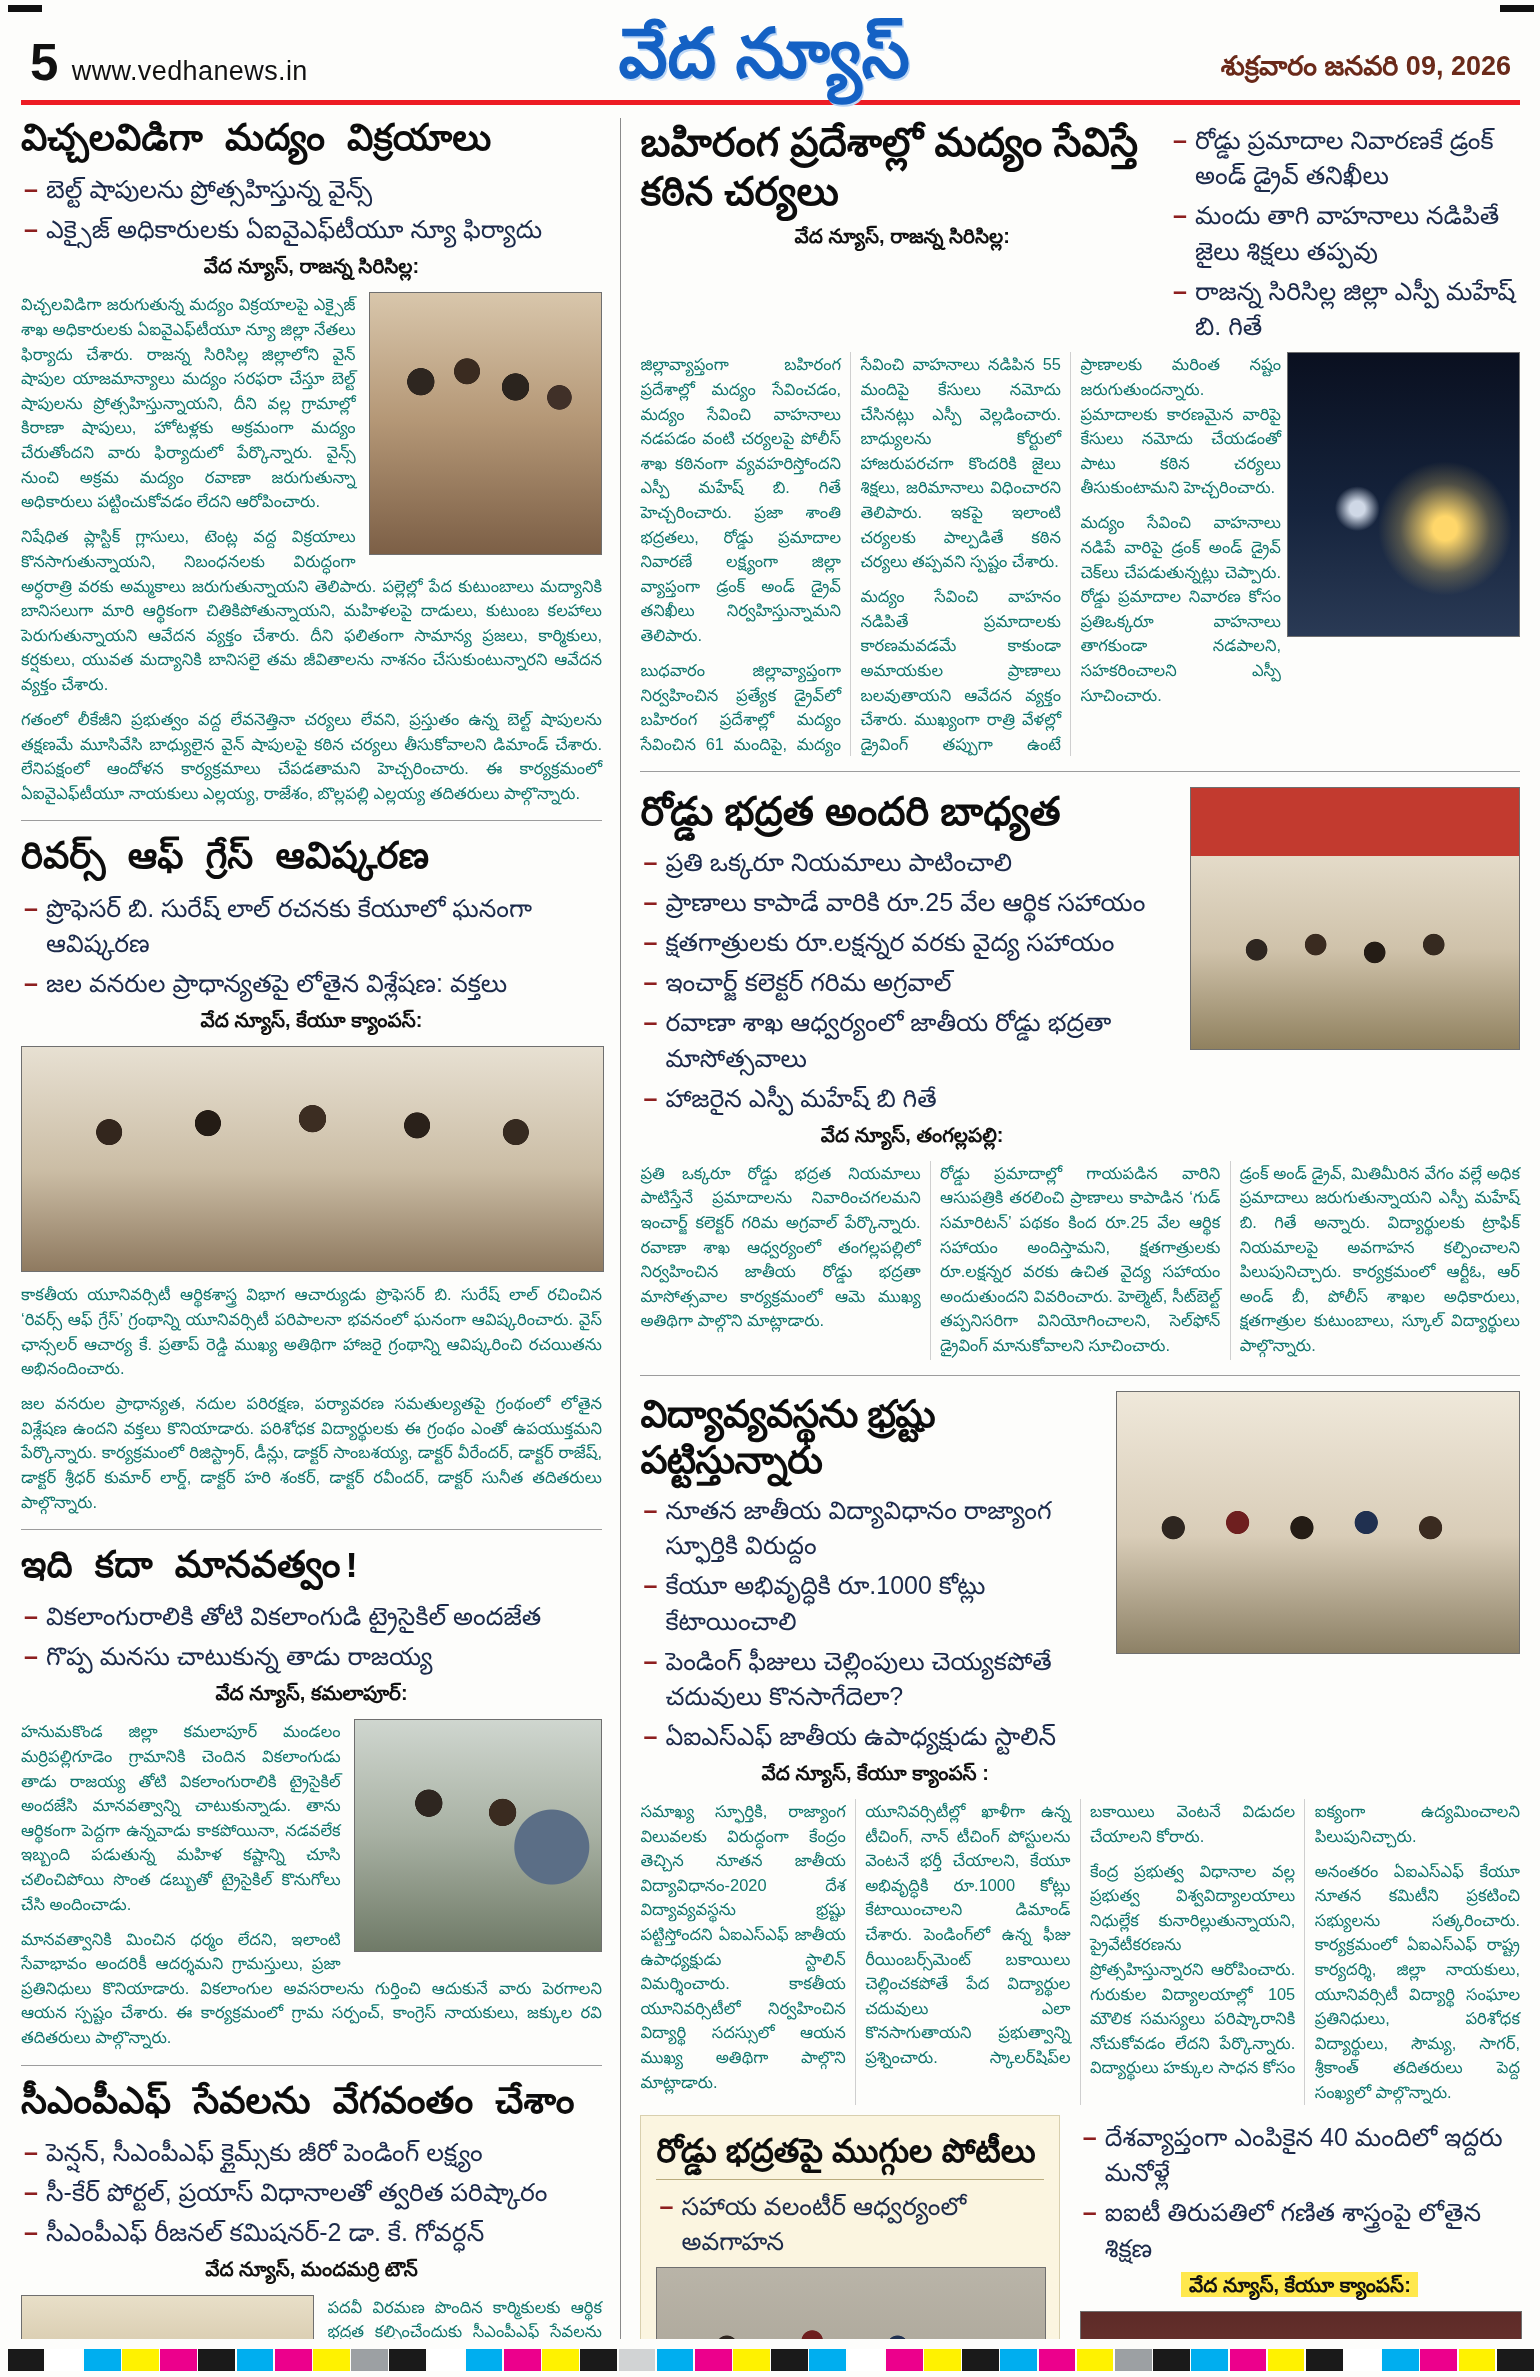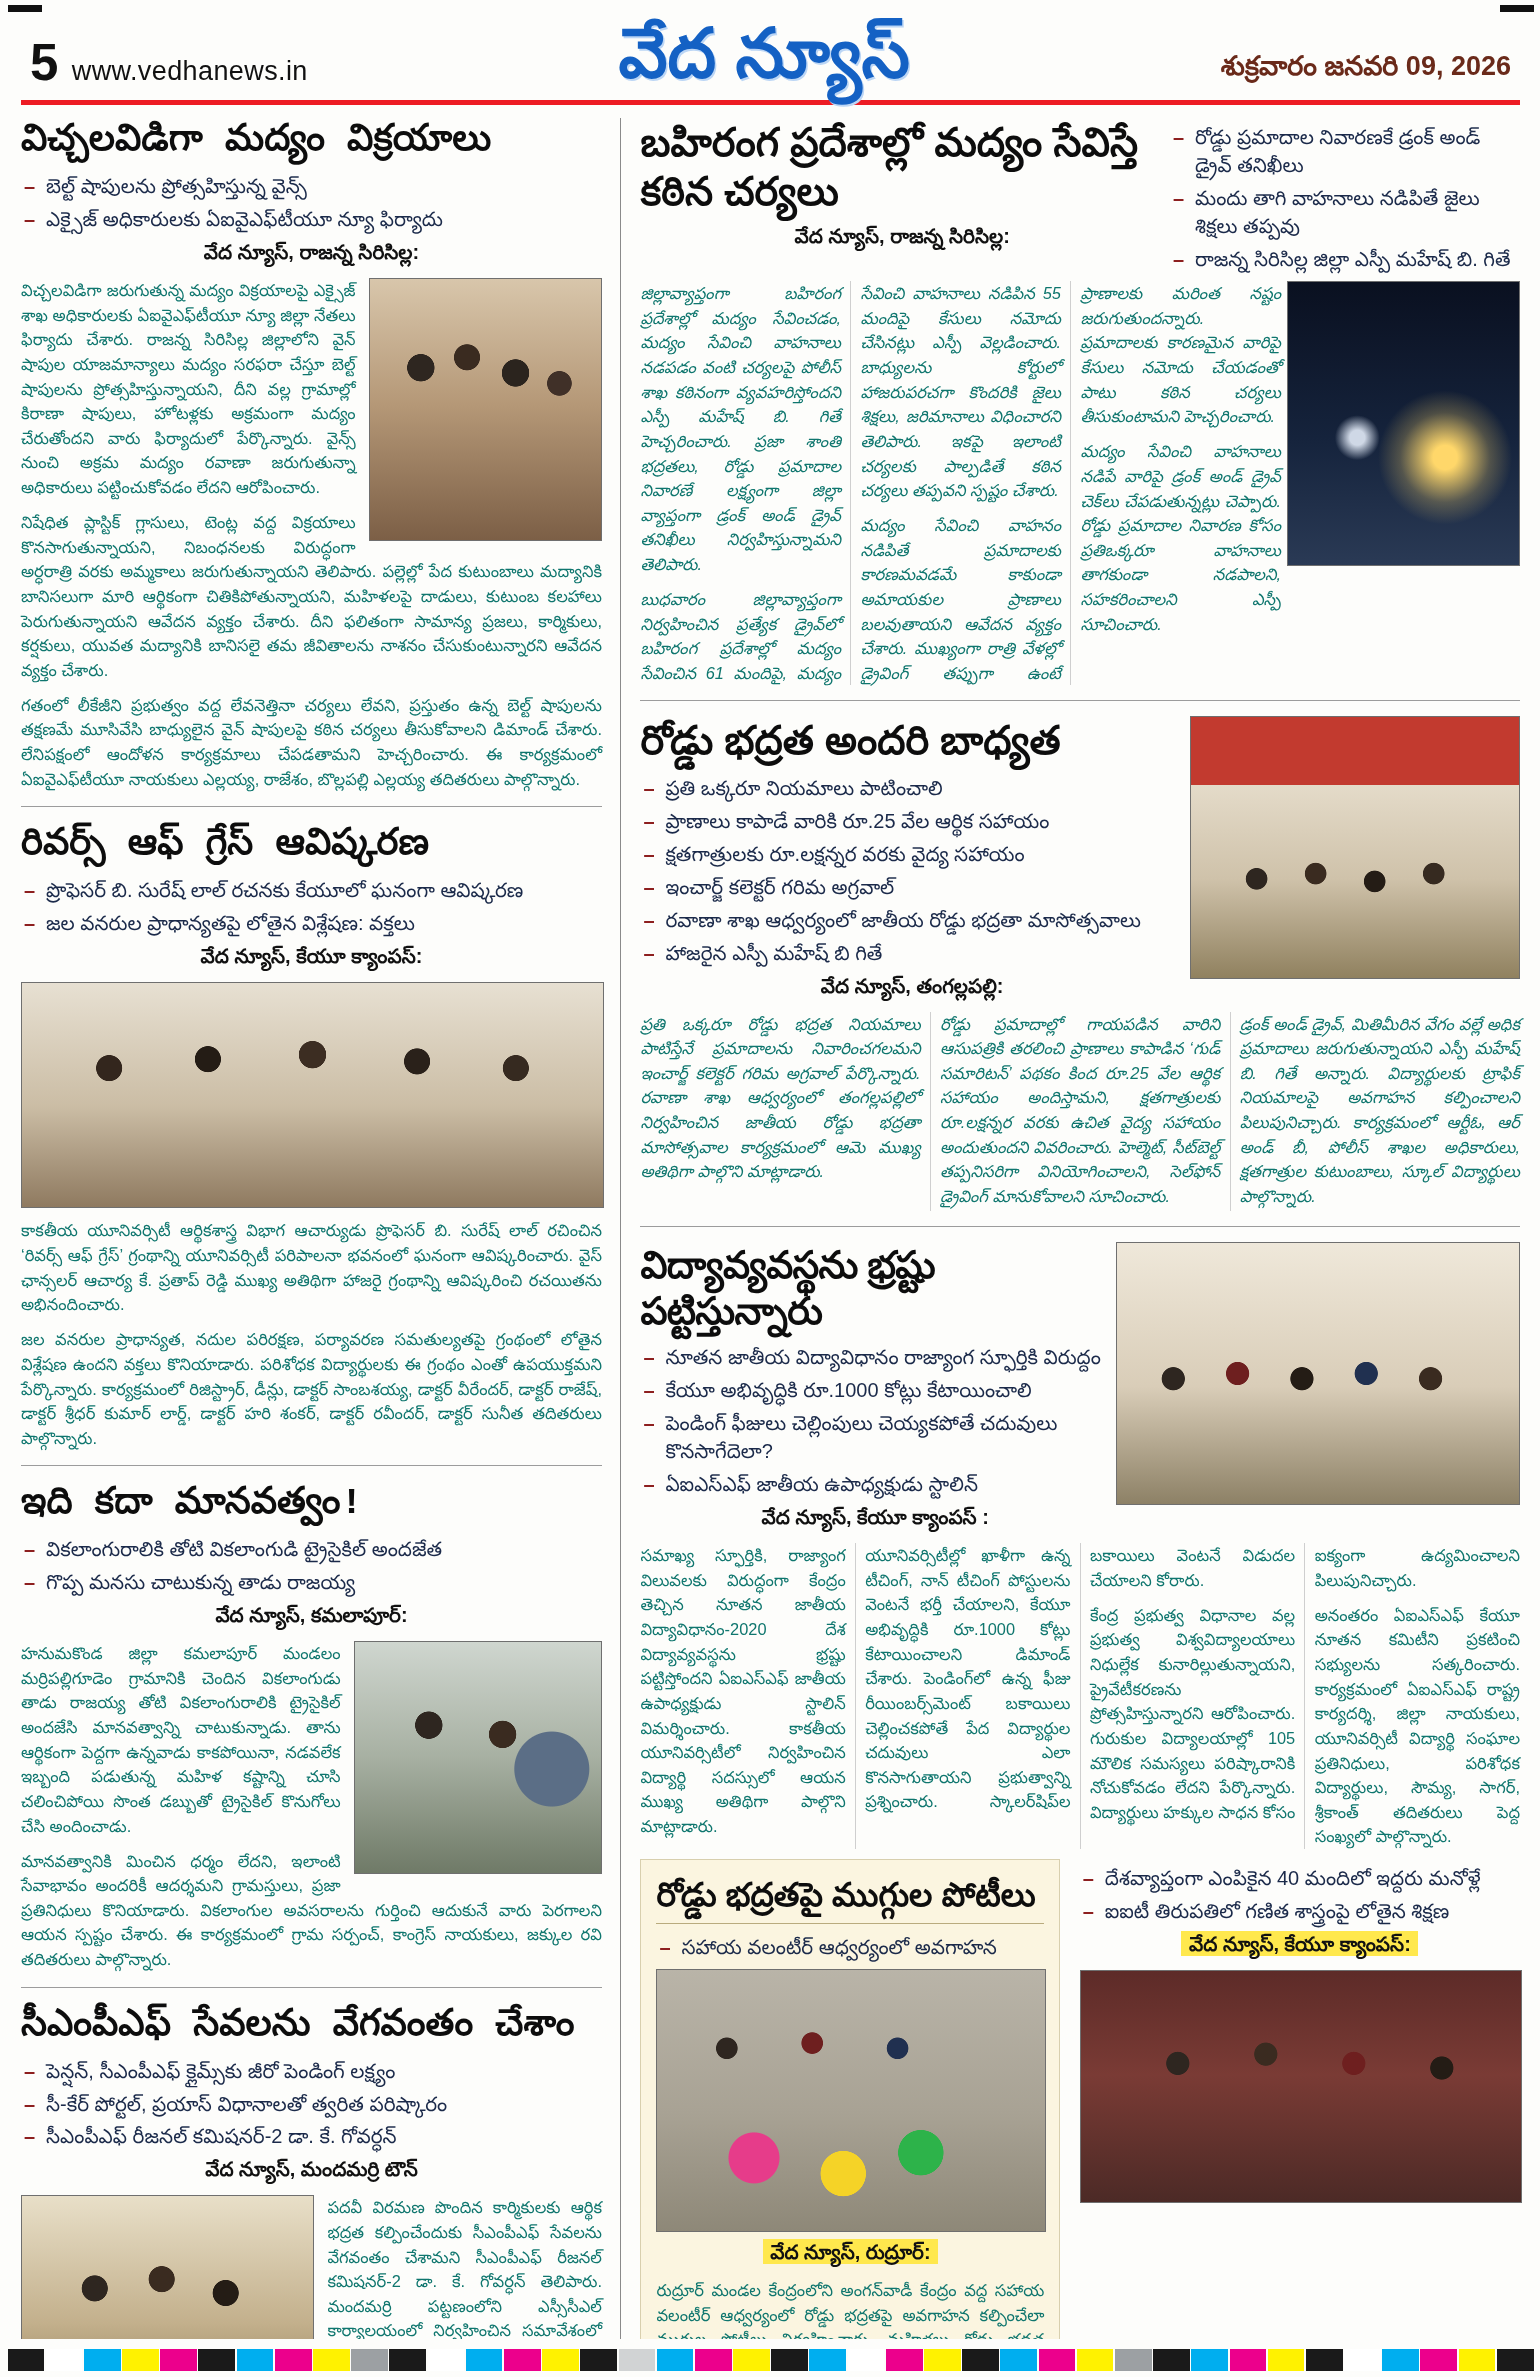--- a/index.html
+++ b/index.html
@@ -25,27 +25,27 @@
   .col-right{flex:1;border-left:0.7px solid #8a8a8a;padding-left:19.4px;min-width:0;}
   hr.sep{border:none;border-top:0.7px solid #9c9c9c;margin:15px 0;}
 
   
   h2.hl{margin:0 0 9px 0;font-weight:bold;color:#0d0d0d;line-height:1.22;}
   .hl-md{font-size:37px;font-family:Liberation Mono, monospace;}
   .hl-lg{font-size:40px;}
   .hl-xl{font-size:38px;letter-spacing:-0.7px;}
   .hl-sm{font-size:33px;}
   ul.bullets{list-style:none;margin:0 0 7.5px 0;padding:0;}
-  ul.bullets li{position:relative;padding-left:25px;margin:4.5px 0;font-size:20px;
+  ul.bullets li{position:relative;padding-left:25px;margin:4.5px 0;font-size:25px;
         line-height:1.42;color:#1b2a4a;}
   ul.bullets li::before{content:"–";position:absolute;left:3px;color:#8d1f1f;font-weight:bold;}
   .byline{font-size:20px;font-weight:bold;color:#111;text-align:center;margin:7.5px 0 9px 0;}
   .byline .hl-yellow{background:#ffe84d;padding:1.5px 7.5px;}
   .paras p{margin:0 0 10.4px 0;font-size:16.4px;line-height:1.5;text-align:justify;color:#0f766e;}
-  .cols3{column-count:3;column-gap:19.4px;column-rule:0.7px solid #cfcfcf;font-style:italic;}
+  .cols3{column-count:3;column-gap:19.4px;column-rule:0.7px solid #cfcfcf;}
   .cols4{column-count:4;column-gap:19.4px;column-rule:0.7px solid #cfcfcf;}
   .row{display:flex;gap:6px;align-items:flex-start;}
   .grow{flex:1;min-width:0;}
 
   
   .photo{border:0.7px solid #6f6f6f;flex:none;background-size:cover;}
   .ph1{width:231px;height:261px;float:right;margin:0 0 9px 13.4px;background:
       radial-gradient(circle at 22% 34%, #2e2620 0 13.4px, transparent 14px),
       radial-gradient(circle at 42% 30%, #3a2b20 0 12.7px, transparent 13.4px),
       radial-gradient(circle at 63% 36%, #2b241e 0 13.4px, transparent 14px),

